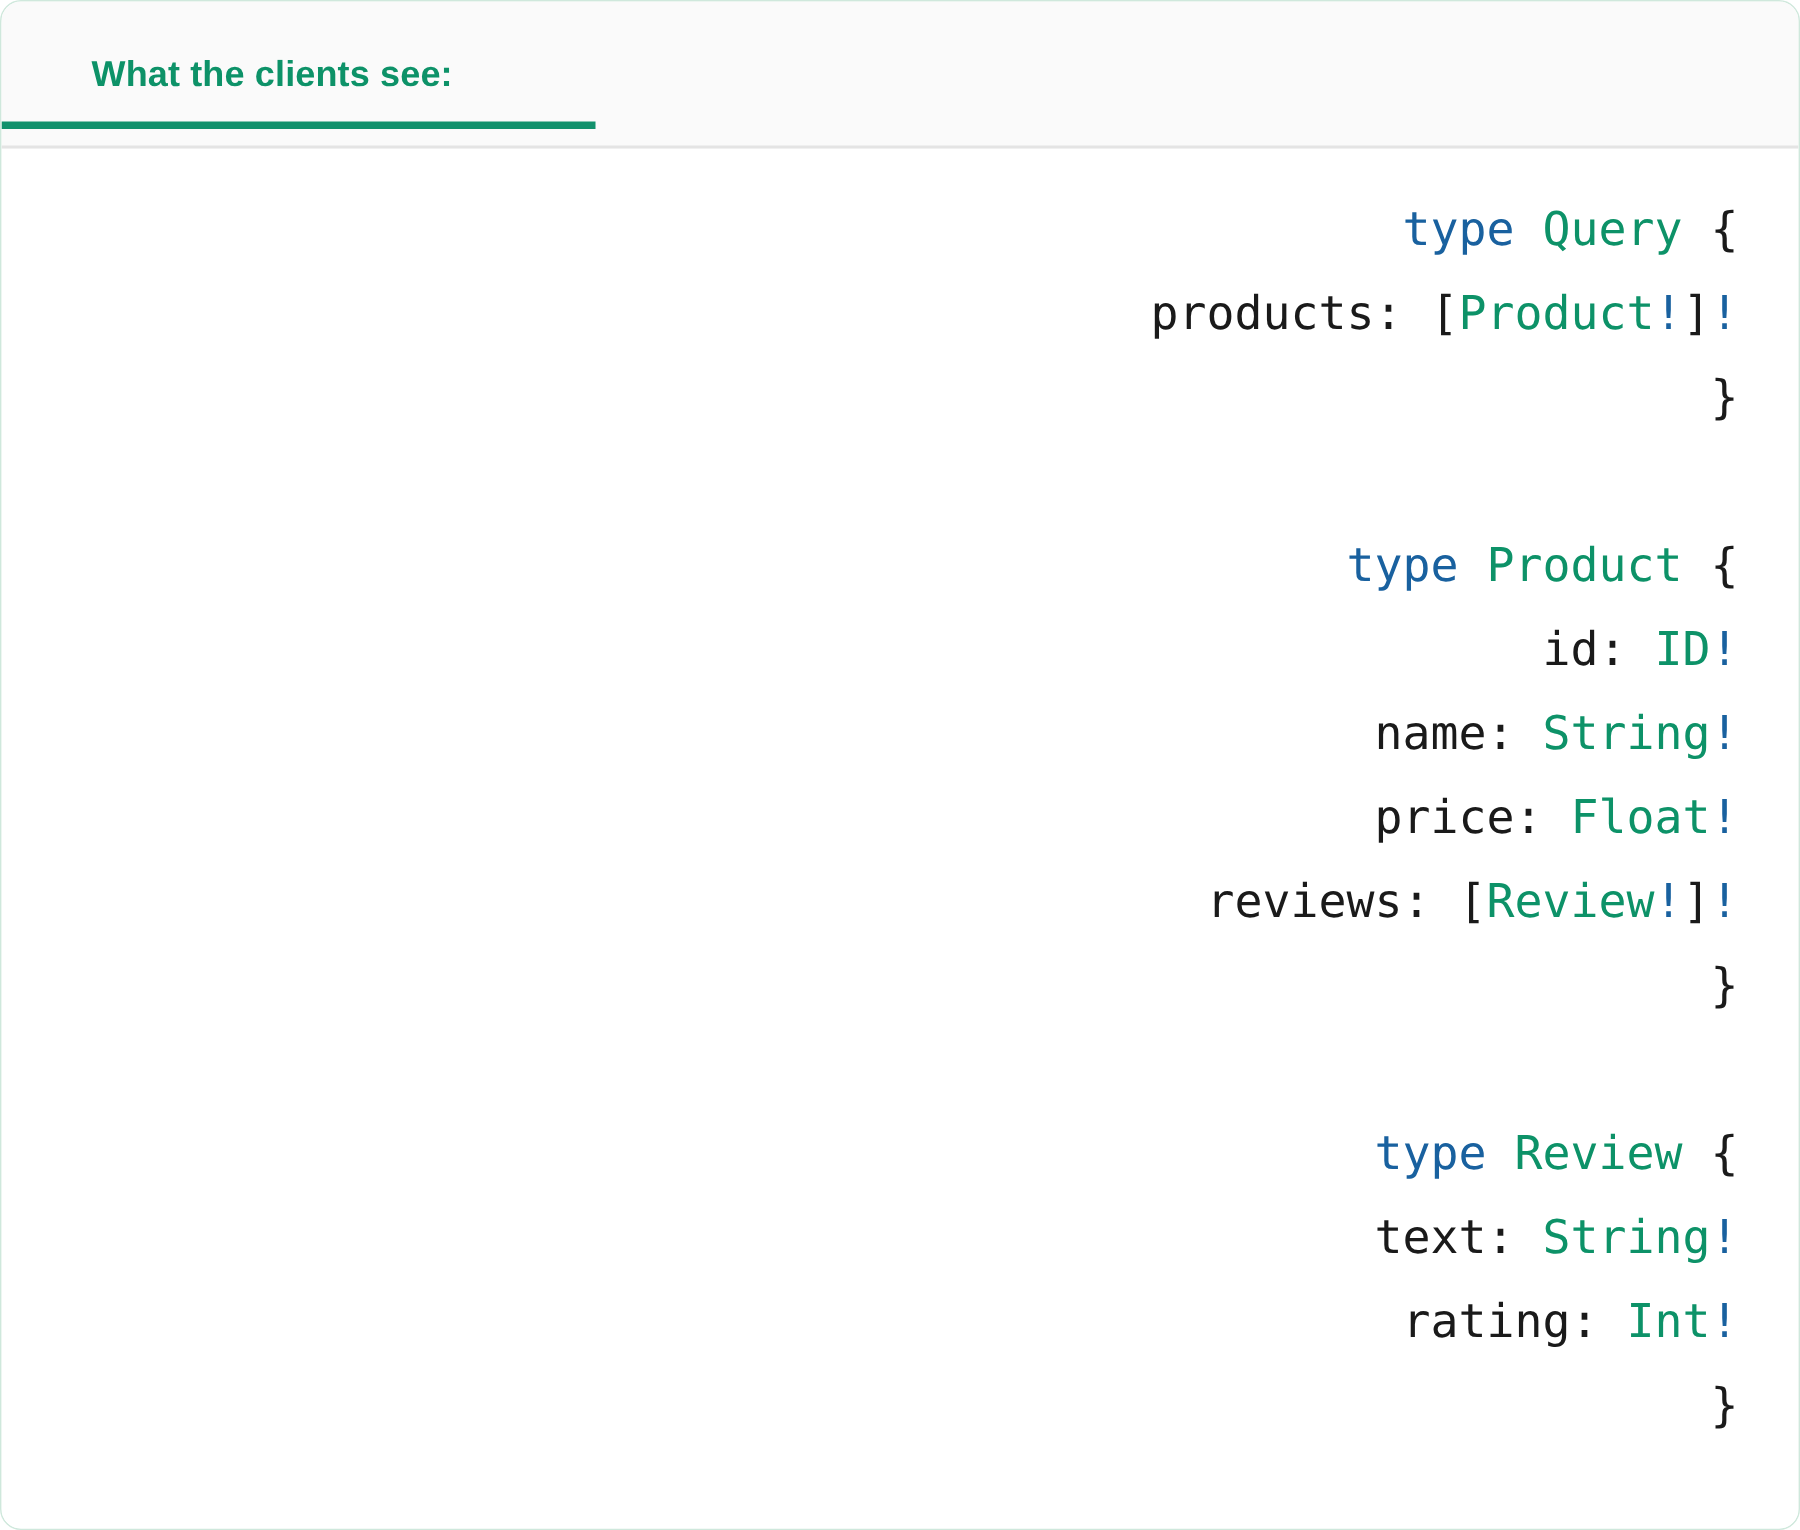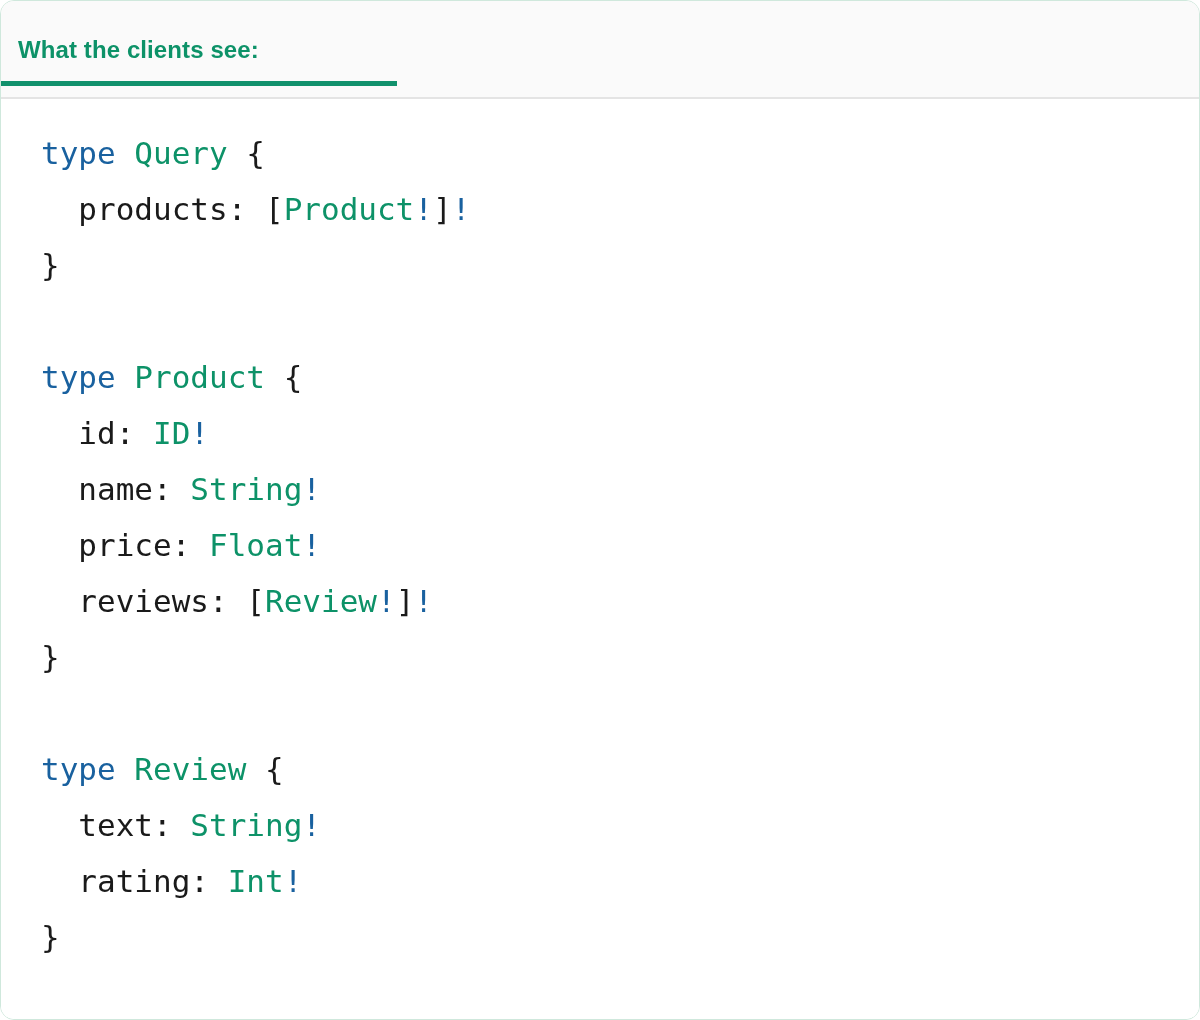--- a/index.html
+++ b/index.html
@@ -42,21 +42,21 @@
     height: 2px;
     background: #e4e4e4;
   }
   .tab {
     position: relative;
     height: 71px;
     width: 396px;
     display: flex;
     align-items: center;
     box-sizing: border-box;
-    padding-left: 17px;
+    padding-left: 60px;
     background: #fafafa;
   }
   .tab-label {
     font-size: 24px;
     font-weight: 700;
     color: #0d9268;
     letter-spacing: 0.1px;
     white-space: nowrap;
   }
   .tab-underline {
@@ -68,20 +68,21 @@
     background: #11916c;
     z-index: 2;
   }
 
   
   .code-body {
     background: #ffffff;
     padding: 26px 0 0 0;
     height: 922px;
     box-sizing: border-box;
+    text-align: right;
   }
   .code {
     margin: 0;
     padding: 0 40px;
     font-family: "DejaVu Sans Mono", "Liberation Mono", monospace;
     font-size: 31px;
     line-height: 56px;
     color: #1a1a1a;
     white-space: pre;
     font-weight: 400;

